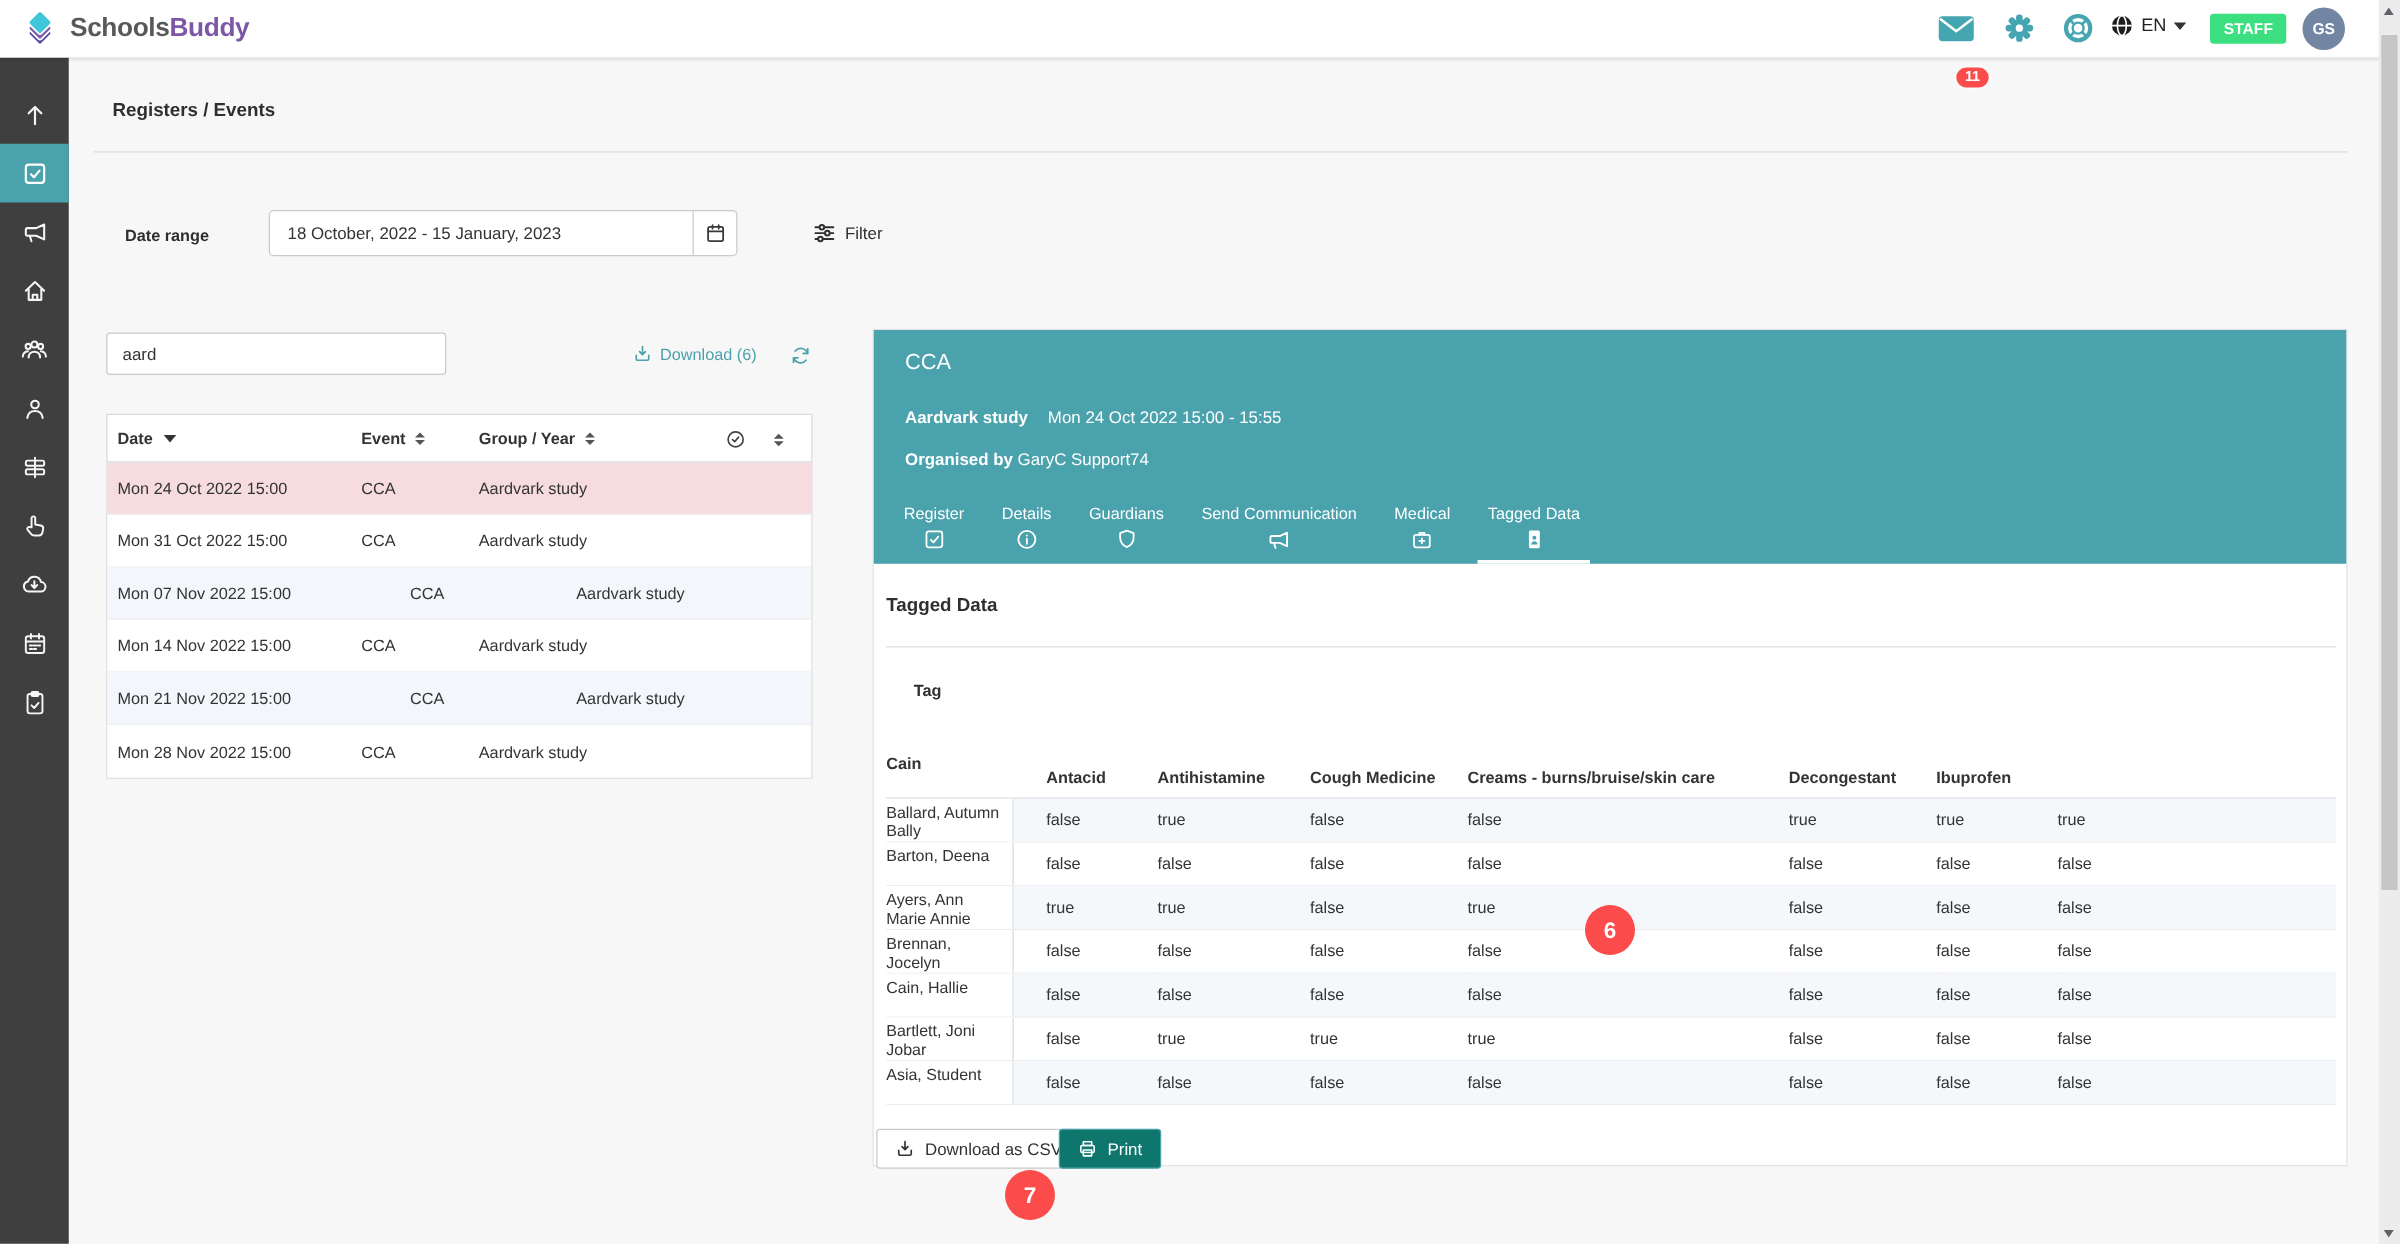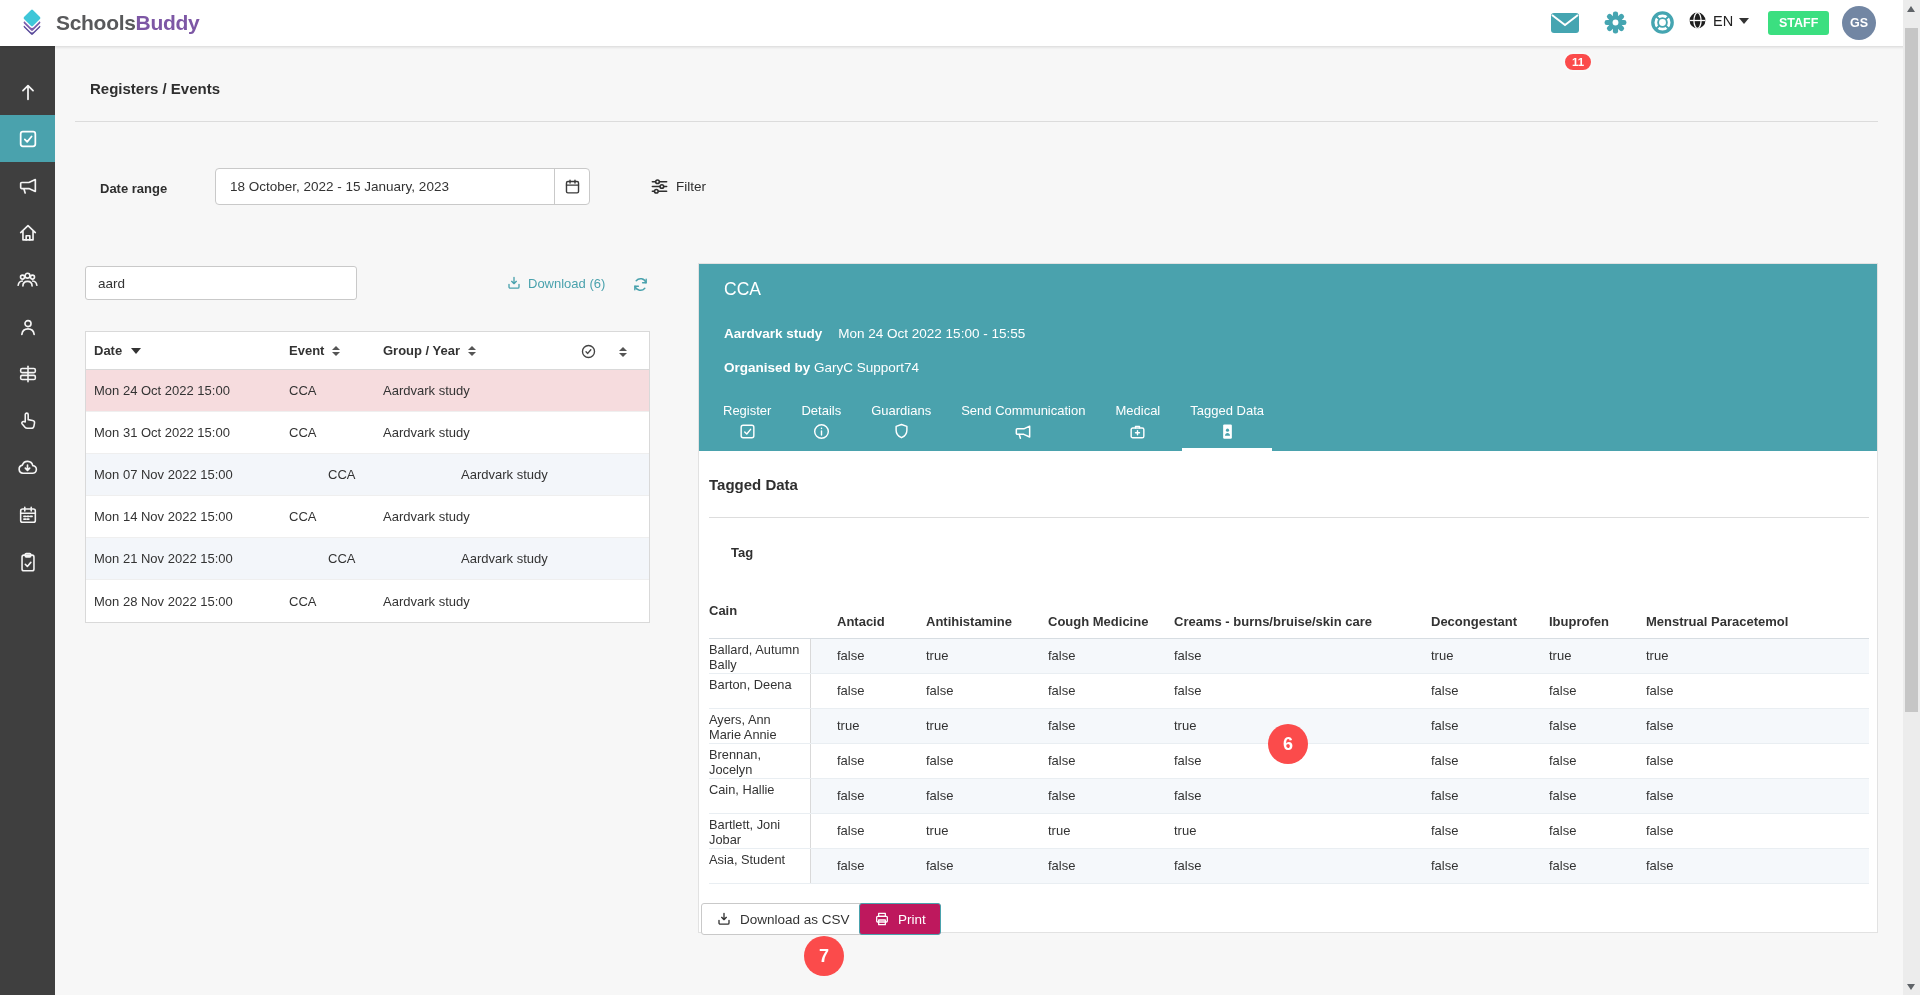--- a/index.html
+++ b/index.html
@@ -97,21 +97,21 @@
   .tg-row{height:35px;border-bottom:1px solid #e9eef2;}
   .tg-row .name{background:#fff;border-right:1px solid #d9d9d9;font-size:12.8px;line-height:15px;
       padding:3px 6px 0 0;color:#333;}
   .vc{line-height:34px;font-size:13px;}
   .vc1{padding-left:26px;}
   .tg-row.stripe .vc{background:#f5f8fb;}
 
   .btn{position:absolute;height:32px;border-radius:3px;display:inline-flex;align-items:center;
        gap:8px;padding:0 14px;font-size:13.5px;cursor:pointer;}
   #csv-btn{left:2px;top:639px;background:#fff;border:1px solid #c9c9c9;color:#333;}
-  #print-btn{left:160px;top:639px;background:#be185d;border:1px solid #4aa2ad;color:#fff;}
+  #print-btn{left:148px;top:639px;background:#0f766e;border:1px solid #4aa2ad;color:#fff;}
 
   
   .num-badge{position:absolute;width:40px;height:40px;border-radius:50%;background:#fb4b4b;color:#fff;
       font-size:18px;font-weight:bold;display:flex;align-items:center;justify-content:center;z-index:40;}
   #badge-6{left:1268px;top:724px;}
   #badge-7{left:804px;top:936px;}
 
   
   #scrollbar{position:absolute;right:0;top:0;width:17px;height:995px;background:#ececec;z-index:50;}
   #sb-thumb{position:absolute;left:2px;top:28px;width:13px;height:684px;background:#c6c6c6;cursor:pointer;}
@@ -450,21 +450,20 @@
 
   <div id="tagged-table">
     <div class="tg-grid tg-head">
       <span class="nh">Cain</span>
       <span class="vh vc1">Antacid</span>
       <span class="vh">Antihistamine</span>
       <span class="vh">Cough Medicine</span>
       <span class="vh">Creams - burns/bruise/skin care</span>
       <span class="vh">Decongestant</span>
       <span class="vh">Ibuprofen</span>
-      <span class="vh">Menstrual Paracetemol</span>
     </div>
     <div class="tg-grid tg-row stripe">
       <span class="name">Ballard, Autumn Bally</span>
       <span class="vc vc1">false</span>
       <span class="vc">true</span>
       <span class="vc">false</span>
       <span class="vc">false</span>
       <span class="vc">true</span>
       <span class="vc">true</span>
       <span class="vc">true</span>

